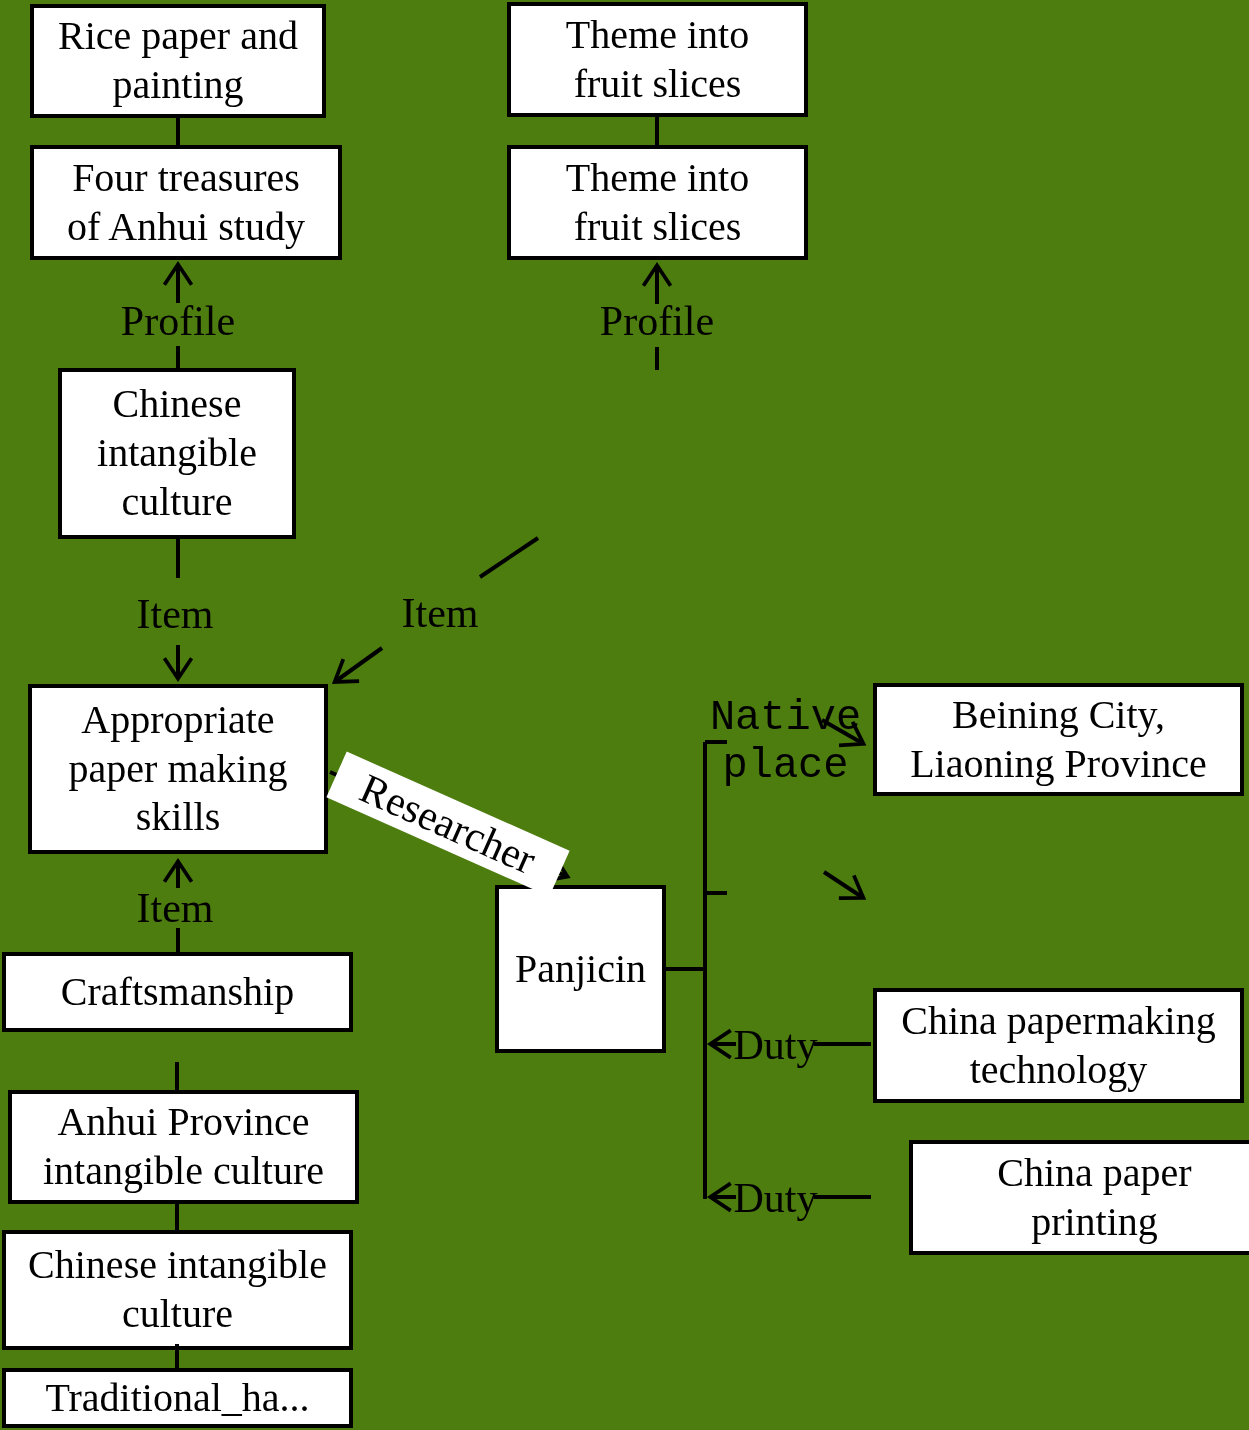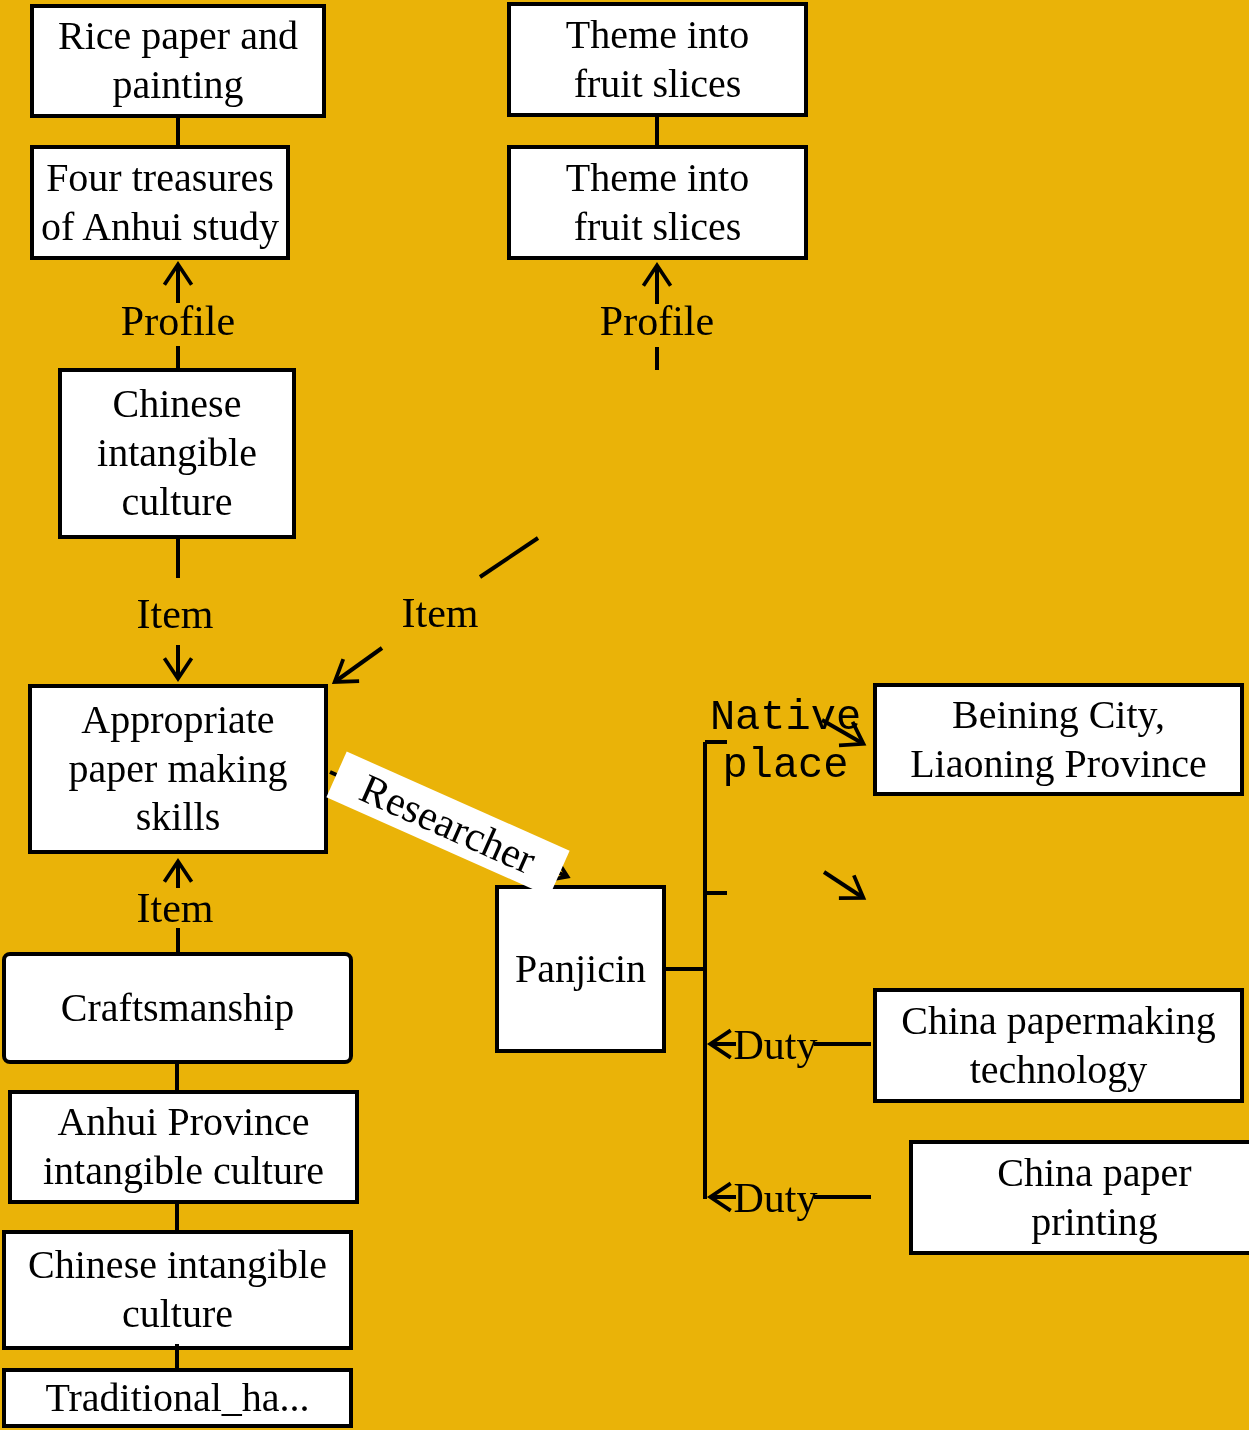--- a/index.html
+++ b/index.html
@@ -3,21 +3,21 @@
 <meta charset="utf-8">
 <style>
   html, body {
     margin: 0; padding: 0;
     background: #ffffff;
   }
   #stage {
     position: relative;
     width: 1249px;
     height: 1430px;
-    background: #eab308;
+    background: #4d7c0f;
     font-family: "Liberation Serif", "DejaVu Serif", serif;
     color: #000000;
     overflow: hidden;
   }
   .node {
     position: absolute;
     box-sizing: border-box;
     border: 4px solid #000000;
     background: #ffffff;
     display: flex;
@@ -53,39 +53,39 @@
   }
 </style>
 </head>
 <body>
 
 <div id="stage">
 
   <div class="node" style="left:30px;top:4px;width:296px;height:114px;">Rice paper and
 painting</div>
 
-  <div class="node" style="left:30px;top:145px;width:260px;height:115px;">Four treasures
+  <div class="node" style="left:30px;top:145px;width:312px;height:115px;">Four treasures
 of Anhui study</div>
 
   <div class="node" style="left:58px;top:368px;width:238px;height:171px;">Chinese
 intangible
 culture</div>
 
   <div class="node" style="left:507px;top:2px;width:301px;height:115px;">Theme into
 fruit slices</div>
 
   <div class="node" style="left:507px;top:145px;width:301px;height:115px;">Theme into
 fruit slices</div>
 
 
   <div class="node" style="left:28px;top:684px;width:300px;height:170px;">Appropriate
 paper making
 skills</div>
 
-  <div class="node" style="left:2px;top:952px;width:351px;height:112px;border-radius:8px;">Craftsmanship</div>
+  <div class="node" style="left:2px;top:952px;width:351px;height:80px;">Craftsmanship</div>
 
   <div class="node" style="left:8px;top:1090px;width:351px;height:114px;">Anhui Province
 intangible culture</div>
 
   <div class="node" style="left:2px;top:1230px;width:351px;height:120px;">Chinese intangible
 culture</div>
 
   <div class="node" style="left:2px;top:1368px;width:351px;height:60px;">Traditional_ha...</div>
 
   <div class="node" style="left:495px;top:885px;width:171px;height:168px;">Panjicin</div>

